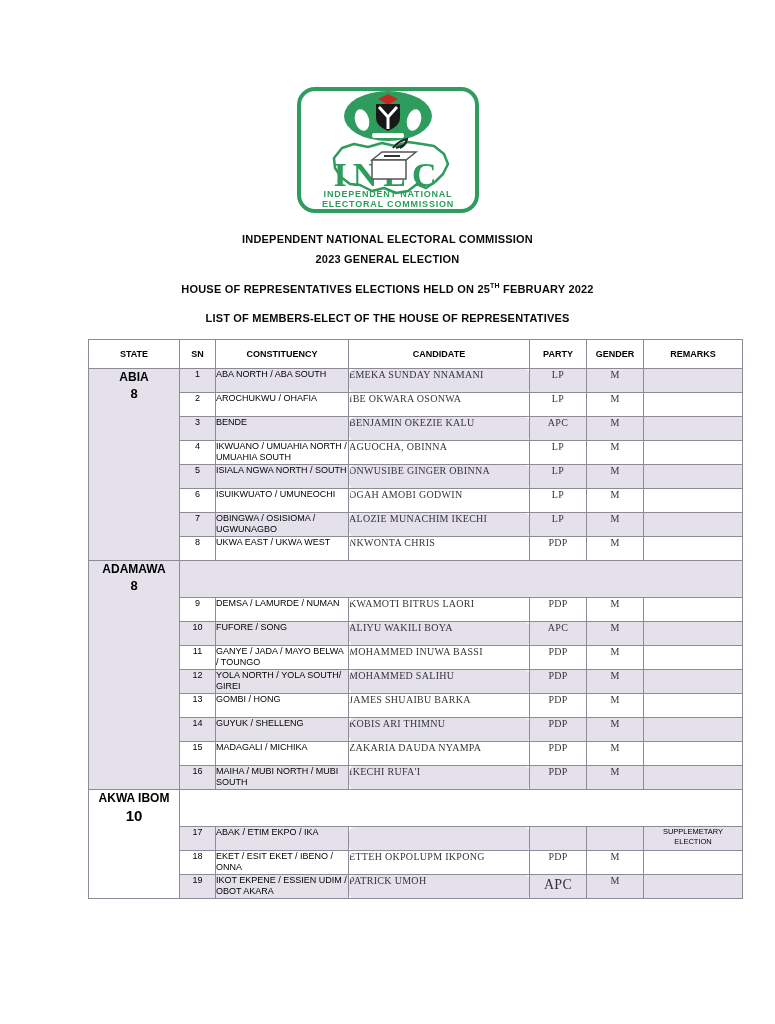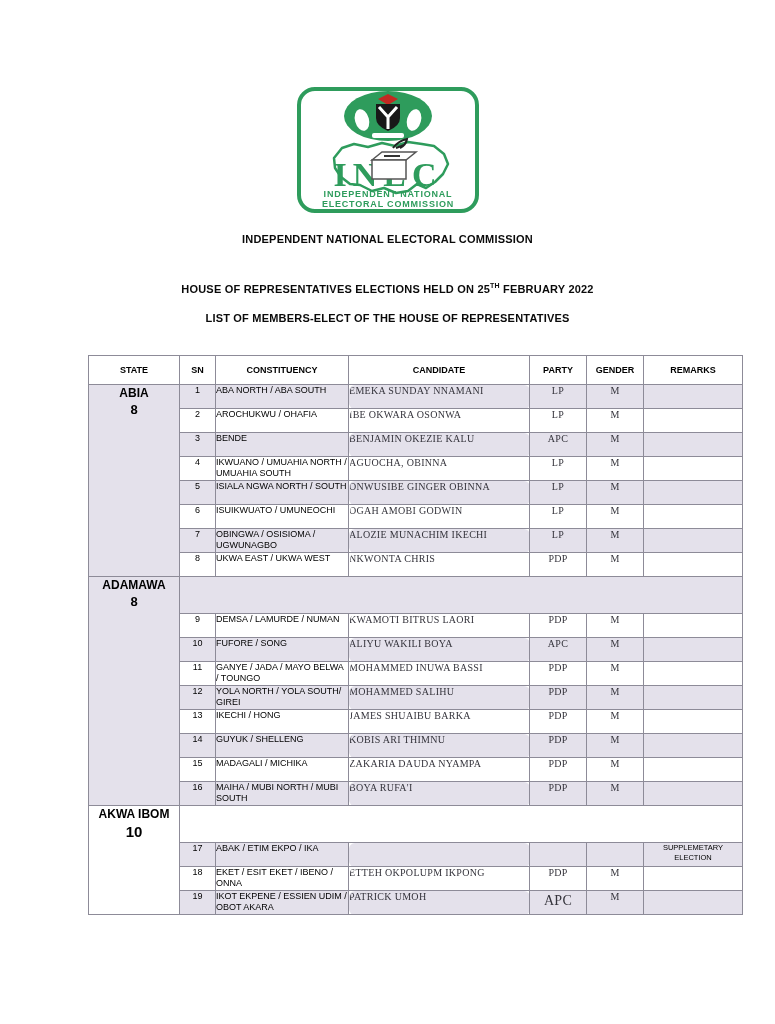--- a/index.html
+++ b/index.html
@@ -31,21 +31,21 @@
     font-weight:bold;font-size:11px;letter-spacing:0.2px;color:#0a0a0a;
   }
   #title-line-1{top:233px;}
   #title-line-2{top:253px;}
   #title-line-3{top:283px;}
   #title-line-4{top:312px;}
   .title sup{font-size:7px;line-height:0;}
   
   table.main{
     position:absolute;left:88px;top:339px;width:654px;
-    border-collapse:collapse;table-layout:fixed;margin-top:16px;
+    border-collapse:collapse;table-layout:fixed;
   }
   table.main th, table.main td{
     border:1px solid var(--border);
     vertical-align:top;overflow:hidden;
     padding:0;
   }
   table.main th{
     font-size:9px;font-weight:bold;text-align:center;
     height:28px;vertical-align:middle;background:#fff;color:#000;
   }
@@ -103,20 +103,21 @@
         <line x1="88" y1="70" x2="104" y2="70" stroke="#333333" stroke-width="2"></line>
         <path d="M97,62 q5,-7 14,-9 q-1,6 -7,9 M100,62 l8,-3" stroke="#222222" stroke-width="2" fill="none"></path>
       </g>
 
       <text x="92" y="111" text-anchor="middle" font-size="9" class="logo-caption">INDEPENDENT NATIONAL</text>
       <text x="92" y="121" text-anchor="middle" font-size="9" class="logo-caption">ELECTORAL COMMISSION</text>
     </svg>
   </div>
 
   <div class="title" id="title-line-1">INDEPENDENT NATIONAL ELECTORAL COMMISSION</div>
+  <div class="title" id="title-line-2">2023 GENERAL ELECTION</div>
   <div class="title" id="title-line-3"><span>HOUSE OF REPRESENTATIVES ELECTIONS HELD ON 25</span><sup>TH</sup><span> FEBRUARY 2022</span></div>
   <div class="title" id="title-line-4">LIST OF MEMBERS-ELECT OF THE HOUSE OF REPRESENTATIVES</div>
 
   <table class="main" id="members-table">
       <colgroup>
         <col style="width: 91px;">
         <col style="width: 36px;">
         <col style="width: 133px;">
         <col style="width: 181px;">
         <col style="width: 57px;">
@@ -237,21 +238,21 @@
         <tr class="data-row">
           <td class="sn lav">12</td>
           <td class="constit lav">YOLA NORTH / YOLA SOUTH/ GIREI</td>
           <td class="cand lav">MOHAMMED SALIHU</td>
           <td class="party lav">PDP</td>
           <td class="gender lav">M</td>
           <td class="remarks lav"></td>
         </tr>
         <tr class="data-row">
           <td class="sn">13</td>
-          <td class="constit">IKECHI / HONG</td>
+          <td class="constit">GOMBI / HONG</td>
           <td class="cand">JAMES SHUAIBU BARKA</td>
           <td class="party">PDP</td>
           <td class="gender">M</td>
           <td class="remarks"></td>
         </tr>
         <tr class="data-row">
           <td class="sn lav">14</td>
           <td class="constit lav">GUYUK / SHELLENG</td>
           <td class="cand lav">KOBIS ARI THIMNU</td>
           <td class="party lav">PDP</td>
@@ -262,21 +263,21 @@
           <td class="sn">15</td>
           <td class="constit">MADAGALI / MICHIKA</td>
           <td class="cand">ZAKARIA DAUDA NYAMPA</td>
           <td class="party">PDP</td>
           <td class="gender">M</td>
           <td class="remarks"></td>
         </tr>
         <tr class="data-row">
           <td class="sn lav">16</td>
           <td class="constit lav">MAIHA / MUBI NORTH / MUBI SOUTH</td>
-          <td class="cand lav">BOYA RUFA'I</td>
+          <td class="cand lav">IKECHI RUFA'I</td>
           <td class="party lav">PDP</td>
           <td class="gender lav">M</td>
           <td class="remarks lav"></td>
         </tr>
         <tr class="band-row">
           <td class="state-cell" rowspan="4">
             <div>AKWA IBOM</div>
             <div class="seats large">10</div>
           </td>
           <td class="band" colspan="6"></td>

